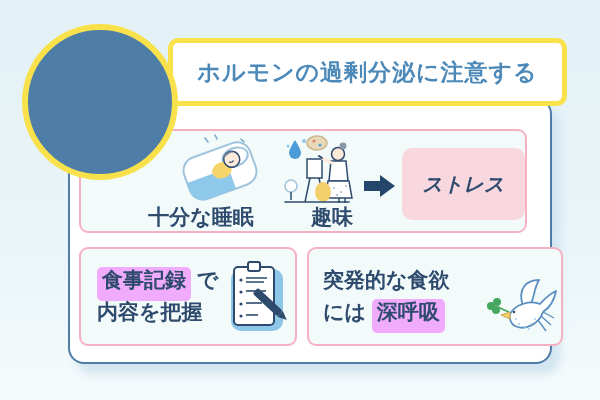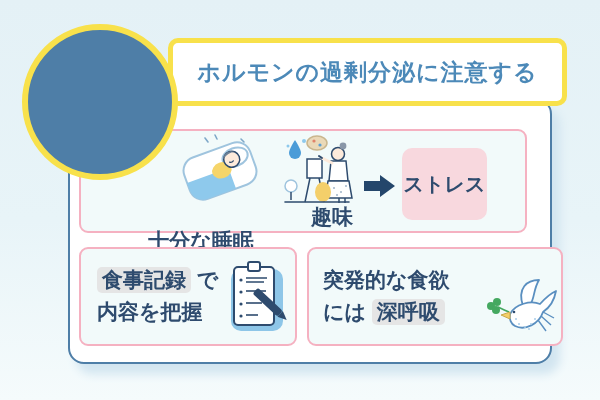--- a/index.html
+++ b/index.html
@@ -47,38 +47,38 @@
   }
   .top-box{left:9px;top:29px;width:448px;height:104px;}
   .bl-box{left:9px;top:147px;width:218px;height:99px;}
   .br-box{left:237px;top:147px;width:256px;height:99px;}
 
   .illus{position:absolute;}
   .caption{
     position:absolute;color:#2e4b6e;font-size:21px;font-weight:bold;
     text-align:center;white-space:nowrap;
   }
-  .sleep-caption{left:40px;top:72px;width:160px;margin-top:24px;}
+  .sleep-caption{left:40px;top:72px;width:160px;}
   .hobby-caption{left:211px;top:72px;width:80px;}
 
   .arrow-wrap{position:absolute;left:283px;top:43px;width:32px;height:24px;}
 
   .result-box{
-    position:absolute;left:321px;top:17px;width:85px;height:72px;
+    position:absolute;left:321px;top:17px;width:123px;height:72px;
     background:#f8d8de;border-radius:10px;
     display:flex;flex-direction:column;align-items:center;justify-content:center;
-    color:#2e4b6e;font-size:20px;font-weight:bold;line-height:1.4;
+    color:#2e4b6e;font-size:20px;font-weight:bold;line-height:1.4;font-style:italic;
   }
 
   .card-text{
     position:absolute;left:16px;top:15px;color:#2e4b6e;
     font-size:21px;font-weight:bold;line-height:1.52;white-space:nowrap;
   }
   .hl{
-    background:#e5e5e5;border-radius:5px;padding:1px 5px 2px;color:#2e4b6e;
+    background:#f0abfc;border-radius:5px;padding:1px 5px 10px;color:#2e4b6e;
   }
   .clip-illus{position:absolute;right:6px;top:11px;}
   .dove-illus{position:absolute;right:2px;top:29px;}
 </style>
 </head>
 <body>
 
 <div class="stage">
 
   <div class="card">

